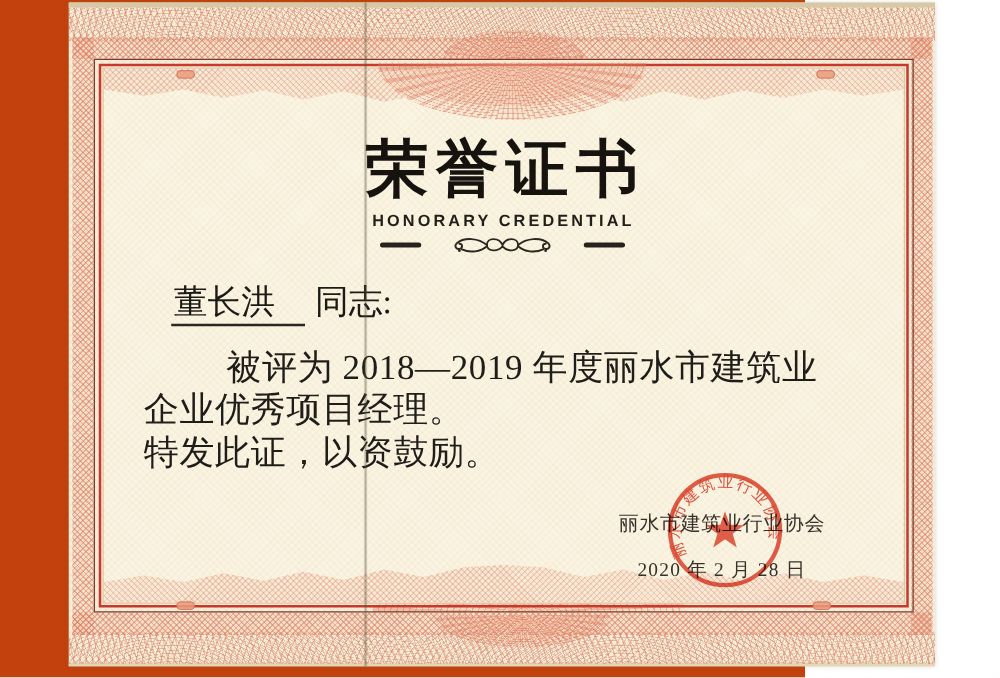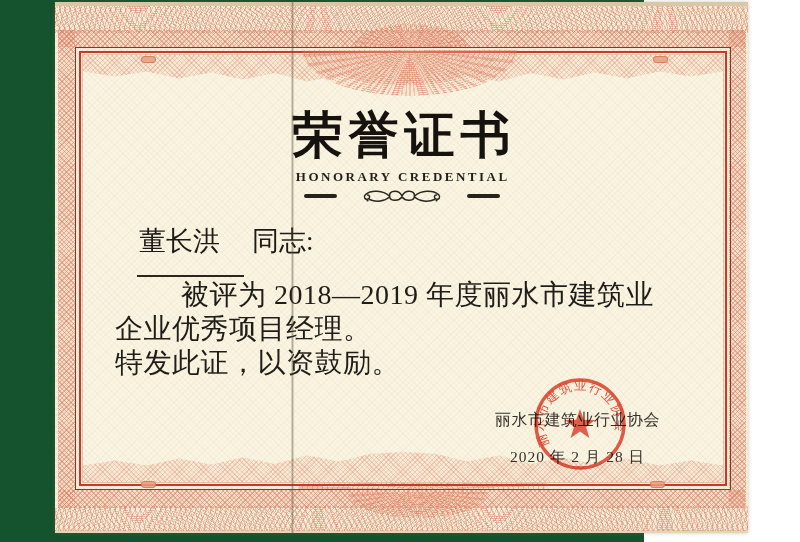--- a/index.html
+++ b/index.html
@@ -1,19 +1,19 @@
 <!DOCTYPE html>
 <html><head>
 <meta charset="utf-8">
 <style>
   * { margin: 0; padding: 0; box-sizing: border-box; }
   html,body { width: 800px; height: 542px; background: #ffffff; overflow: hidden;
     font-family: "Liberation Serif", "DejaVu Serif", serif; }
 
-  .stage { position: relative; width: 644px; height: 542px; background: #14532d; }
+  .stage { position: relative; width: 644px; height: 542px; background: #c2410c; }
 
   
   .cert { position: absolute; left: 55px; top: 2px; width: 693px; height: 531px;
     background: #f6eeda;
     background-image:
       repeating-linear-gradient(45deg,  rgba(205,172,122,0.10) 0 1px, transparent 1px 4px),
       repeating-linear-gradient(-45deg, rgba(205,172,122,0.10) 0 1px, transparent 1px 4px);
     box-shadow: 0 0 4px rgba(120,100,70,0.35); }
 
   .edge-top    { position:absolute; left:0; top:0;    width:100%; height:4px; background:#d8c9a6; }
@@ -92,32 +92,32 @@
   .tab-tr { left:598px; top:54px; }
   .tab-bl { left:86px;  top:479px; }
   .tab-br { left:595px; top:479px; }
 
   
   .title { position:absolute; left:0; top:108px; width:100%; text-align:center;
     font-family:"DejaVu Sans","Liberation Sans",sans-serif; font-weight:900;
     font-size:50px; line-height:1; letter-spacing:6px; text-indent:6px; color:#16130f; }
 
   .subtitle { position:absolute; left:0; top:167px; width:100%; text-align:center;
-    font-family:Liberation Serif, serif; font-weight:700;
+    font-family:Liberation Sans, sans-serif; font-weight:700;
     font-size:13px; letter-spacing:2.5px; text-indent:2.5px; color:#221f1a; }
 
   .divider { position:absolute; left:0; top:183px; width:100%; height:22px;
     display:flex; align-items:center; justify-content:center; gap:13px; }
   .divider .dash { width:33px; height:4px; background:#26221c; border-radius:2px; }
   .divider svg { display:block; }
 
   .salutation { position:absolute; left:82px; top:222px; font-size:27px; line-height:34px;
     color:#1c1a16; }
   .salutation .name { display:inline-block; border-bottom:2px solid #2a2620;
-    padding:0 24px 17px 2px; }
+    padding:0 24px 1px 2px; }
   .salutation .suffix { margin-left:8px; }
 
   .body-line { position:absolute; left:60px; width:610px; font-size:28px; line-height:32px;
     letter-spacing:0.5px; color:#1f1d19; }
   .body-line-1 { top:277px; text-indent:66px; }
   .body-line-2 { top:311px; }
   .body-line-3 { top:345px; }
 
   .issuer-block { position:absolute; left:400px; top:407px; width:245px; text-align:center;
     color:#36322b; }

